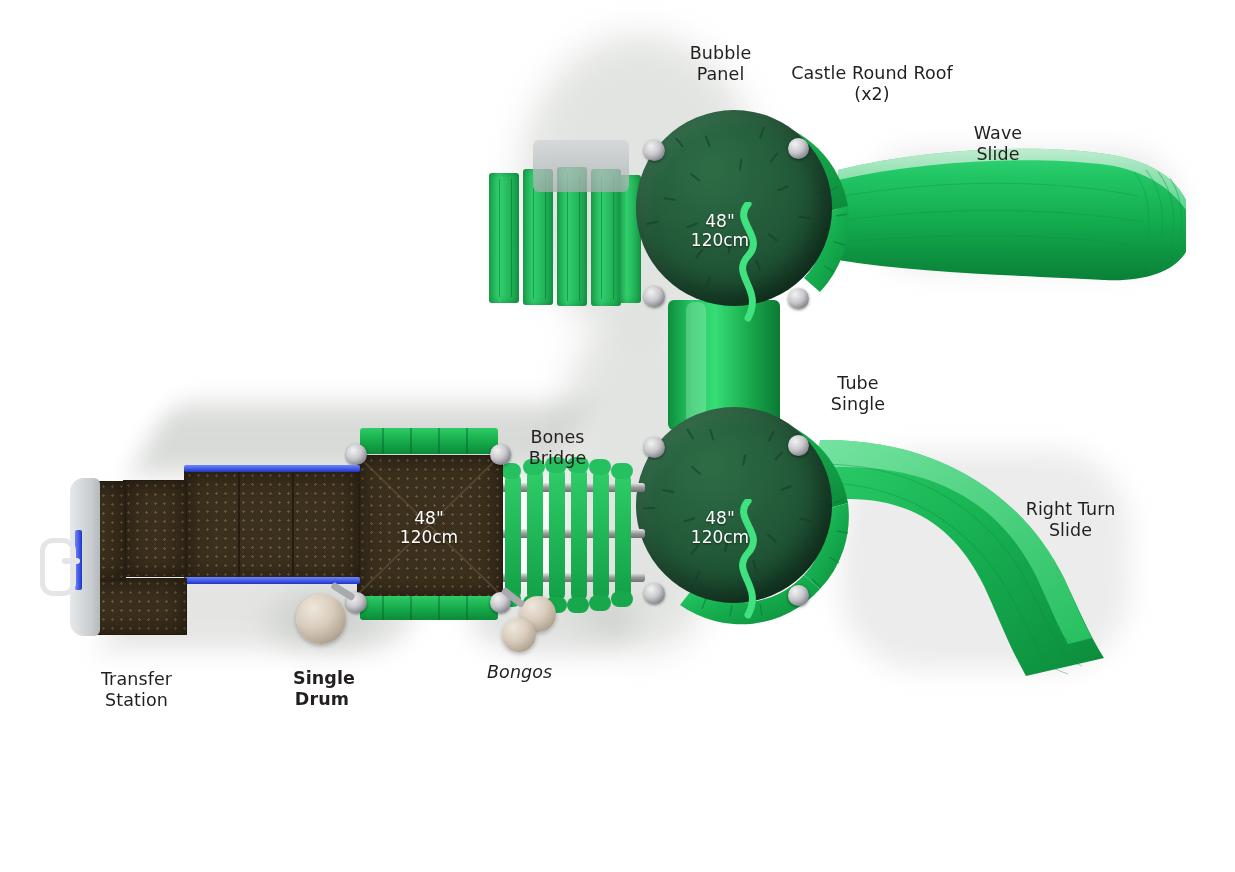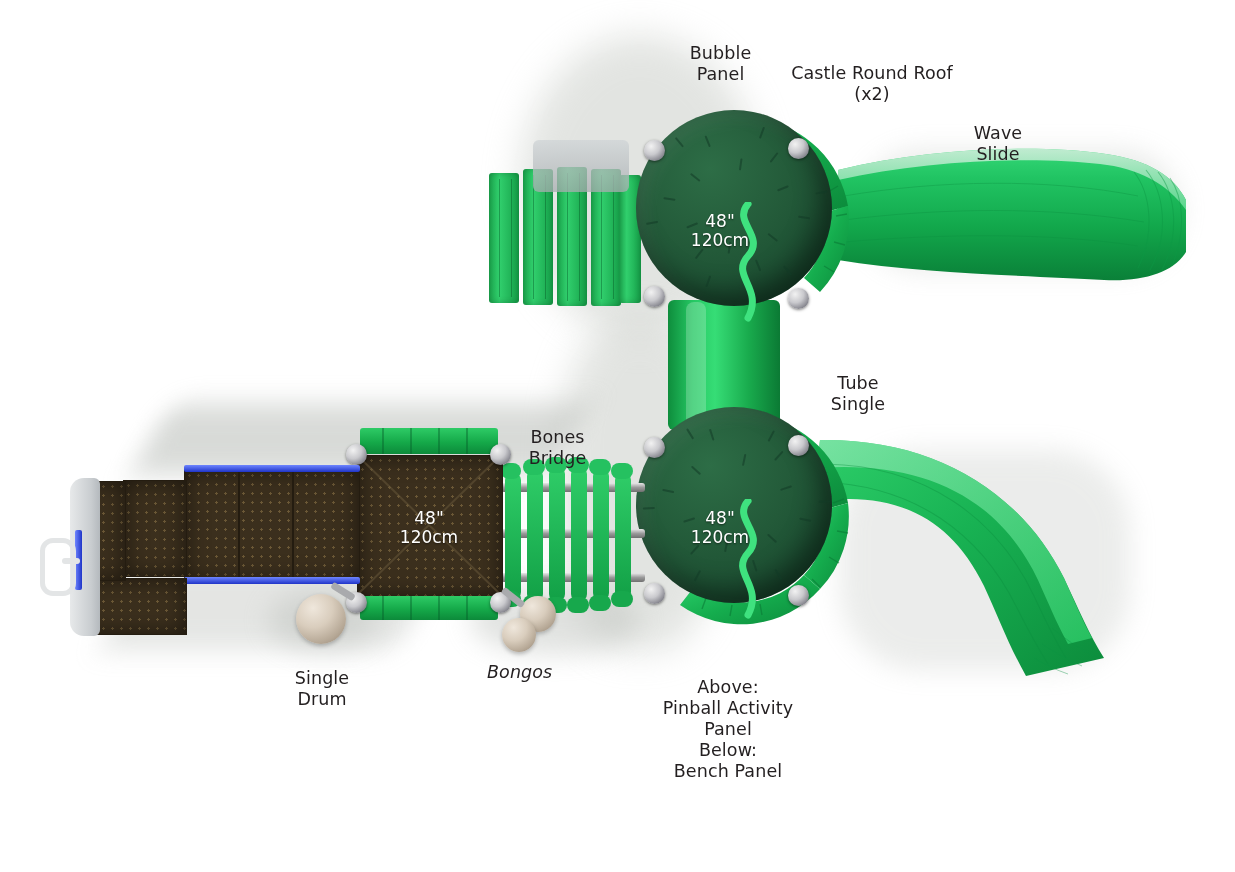--- a/index.html
+++ b/index.html
@@ -369,21 +369,19 @@
   <div class="sh" style="left:500px;top:594px;width:26px;height:7px;background:#a9aaad;border-radius:3px;transform:rotate(38deg);"></div>
 
   <div class="sh" style="left:533px;top:140px;width:96px;height:52px;
               background:linear-gradient(180deg,#cfd4d6,#a8adb0);border-radius:6px;opacity:.75;"></div>
 
   <div class="lbl" style="left:668px;top:43px;width:105px;">Bubble Panel</div>
   <div class="lbl" style="left:776px;top:63px;width:192px;">Castle Round Roof (x2)</div>
   <div class="lbl" style="left:952px;top:123px;width:92px;">Wave Slide</div>
   <div class="lbl" style="left:808px;top:373px;width:100px;">Tube Single</div>
   <div class="lbl" style="left:501px;top:403px;width:113px;margin-top:24px;">Bones Bridge</div>
-  <div class="lbl" style="left:293px;top:668px;width:58px;">Single
+  <div class="lbl" style="left:1005px;top:499px;width:131px;">Right Turn Slide</div>
+  <div class="lbl" style="left:71px;top:669px;width:131px;">Transfer Station</div>
+  <div class="lbl" style="left:293px;top:668px;width:58px;font-weight:bold;">Single
 Drum</div>
   <div class="lbl" style="left:487px;top:662px;width:64px;font-style:italic;">Bongos</div>
-  <div class="lbl" style="left:643px;top:677px;width:170px;">Above:
-Pinball Activity Panel
-Below:
-Bench Panel</div>
 
 </div>
 
 </body></html>

